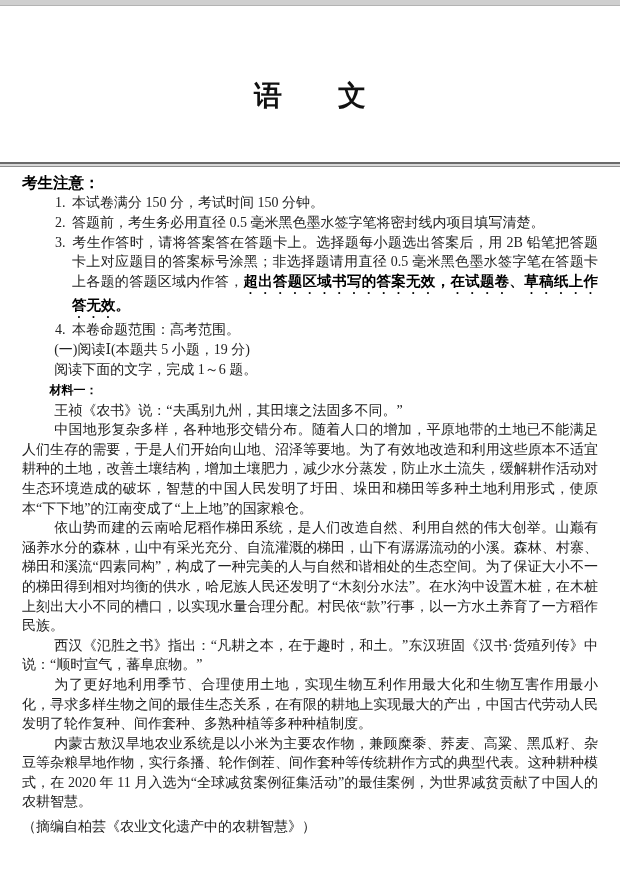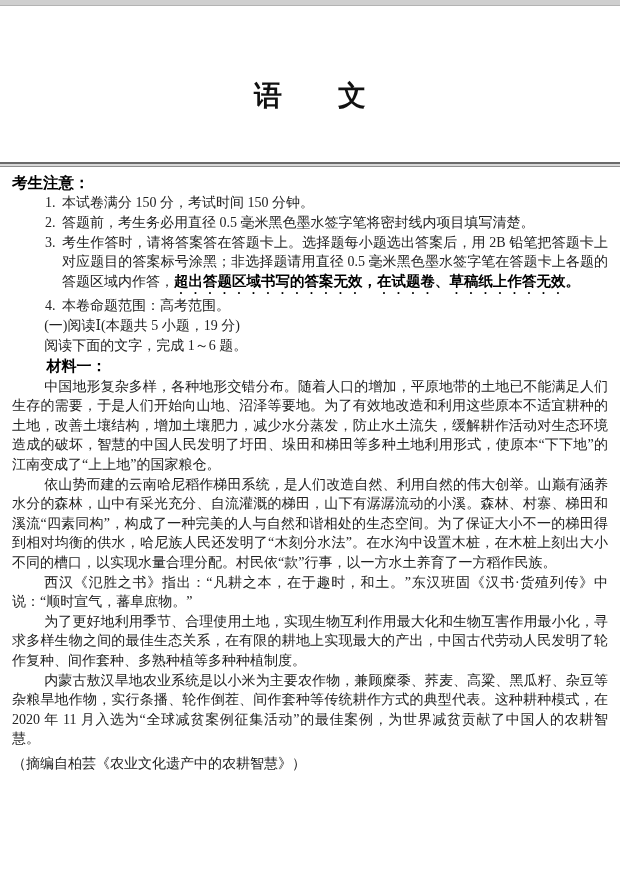--- a/index.html
+++ b/index.html
@@ -12,21 +12,21 @@
   .top-bar { height:6px; background:#cfcfcf; border-bottom:1px solid #b3b3b3; }
   .title {
     margin-top:74px; text-align:center; font-size:28px; line-height:32px;
     font-weight:700; color:#111;
     font-family:"Liberation Sans","DejaVu Sans",sans-serif;
   }
   .rule {
     margin-top:50px; height:5px; width:100%;
     border-top:2px solid #6a6a6a; border-bottom:1px solid #8f8f8f; background:#d8d8d8;
   }
-  .content { padding:0 12px; }
+  .content { padding:0 22px; }
   .notice-heading {
     margin-top:6px; font-size:15.5px; line-height:20px; font-weight:700; color:#000;
     font-family:"Liberation Sans","DejaVu Sans",sans-serif;
   }
   .notice-item {
     margin-left:33px; padding-left:17px; text-indent:-17px;
     font-size:14px; line-height:19.8px; text-align:justify; color:#222;
   }
   .notice-item .num { display:inline-block; width:17px; text-indent:0; }
   .em-dots {
@@ -34,21 +34,21 @@
     font-family:"Liberation Sans","DejaVu Sans",sans-serif;
     -webkit-text-emphasis:filled dot; -webkit-text-emphasis-position:under right;
     text-emphasis:filled dot; text-emphasis-position:under right;
   }
   .section-heading {
     margin-top:24px; font-size:14.5px; line-height:20px; font-weight:700; color:#000;
     font-family:"Liberation Sans","DejaVu Sans",sans-serif;
   }
   .line-indent { text-indent:2.3em; font-size:14px; line-height:20.2px; color:#222; }
   .material-label {
-    text-indent:2.3em; font-size:15px; line-height:20.2px; font-weight:700; color:#000;
+    text-indent:2.3em; font-size:12px; line-height:20.2px; font-weight:700; color:#000;
     font-family:"Liberation Sans","DejaVu Sans",sans-serif;
   }
   .para {
     font-size:14px; line-height:19.6px; text-align:justify; text-indent:2.3em; color:#222;
   }
   .attribution {
     margin-top:5px; font-size:14px; line-height:19.6px; 
     padding-right:6px; color:#222;
   }
   .footer {
@@ -96,20 +96,21 @@
 
       <div class="notice-item">
         <span class="num">4.</span><span>本卷命题范围：高考范围。</span>
       </div>
     </div>
 
     <div class="line-indent">(一)阅读Ⅰ(本题共 5 小题，19 分)</div>
     <div class="line-indent">阅读下面的文字，完成 1～6 题。</div>
     <div class="material-label">材料一：</div>
 
+    <p class="para">王祯《农书》说：“夫禹别九州，其田壤之法固多不同。”</p>
     <p class="para">中国地形复杂多样，各种地形交错分布。随着人口的增加，平原地带的土地已不能满足人们生存的需要，于是人们开始向山地、沼泽等要地。为了有效地改造和利用这些原本不适宜耕种的土地，改善土壤结构，增加土壤肥力，减少水分蒸发，防止水土流失，缓解耕作活动对生态环境造成的破坏，智慧的中国人民发明了圩田、垛田和梯田等多种土地利用形式，使原本“下下地”的江南变成了“上上地”的国家粮仓。</p>
     <p class="para">依山势而建的云南哈尼稻作梯田系统，是人们改造自然、利用自然的伟大创举。山巅有涵养水分的森林，山中有采光充分、自流灌溉的梯田，山下有潺潺流动的小溪。森林、村寨、梯田和溪流“四素同构”，构成了一种完美的人与自然和谐相处的生态空间。为了保证大小不一的梯田得到相对均衡的供水，哈尼族人民还发明了“木刻分水法”。在水沟中设置木桩，在木桩上刻出大小不同的槽口，以实现水量合理分配。村民依“款”行事，以一方水土养育了一方稻作民族。</p>
     <p class="para">西汉《氾胜之书》指出：“凡耕之本，在于趣时，和土。”东汉班固《汉书·货殖列传》中说：“顺时宣气，蕃阜庶物。”</p>
     <p class="para">为了更好地利用季节、合理使用土地，实现生物互利作用最大化和生物互害作用最小化，寻求多样生物之间的最佳生态关系，在有限的耕地上实现最大的产出，中国古代劳动人民发明了轮作复种、间作套种、多熟种植等多种种植制度。</p>
     <p class="para">内蒙古敖汉旱地农业系统是以小米为主要农作物，兼顾糜黍、荞麦、高粱、黑瓜籽、杂豆等杂粮旱地作物，实行条播、轮作倒茬、间作套种等传统耕作方式的典型代表。这种耕种模式，在 2020 年 11 月入选为“全球减贫案例征集活动”的最佳案例，为世界减贫贡献了中国人的农耕智慧。</p>
 
     <div class="attribution">（摘编自柏芸《农业文化遗产中的农耕智慧》）</div>
   </div>
 
   <div class="footer">

